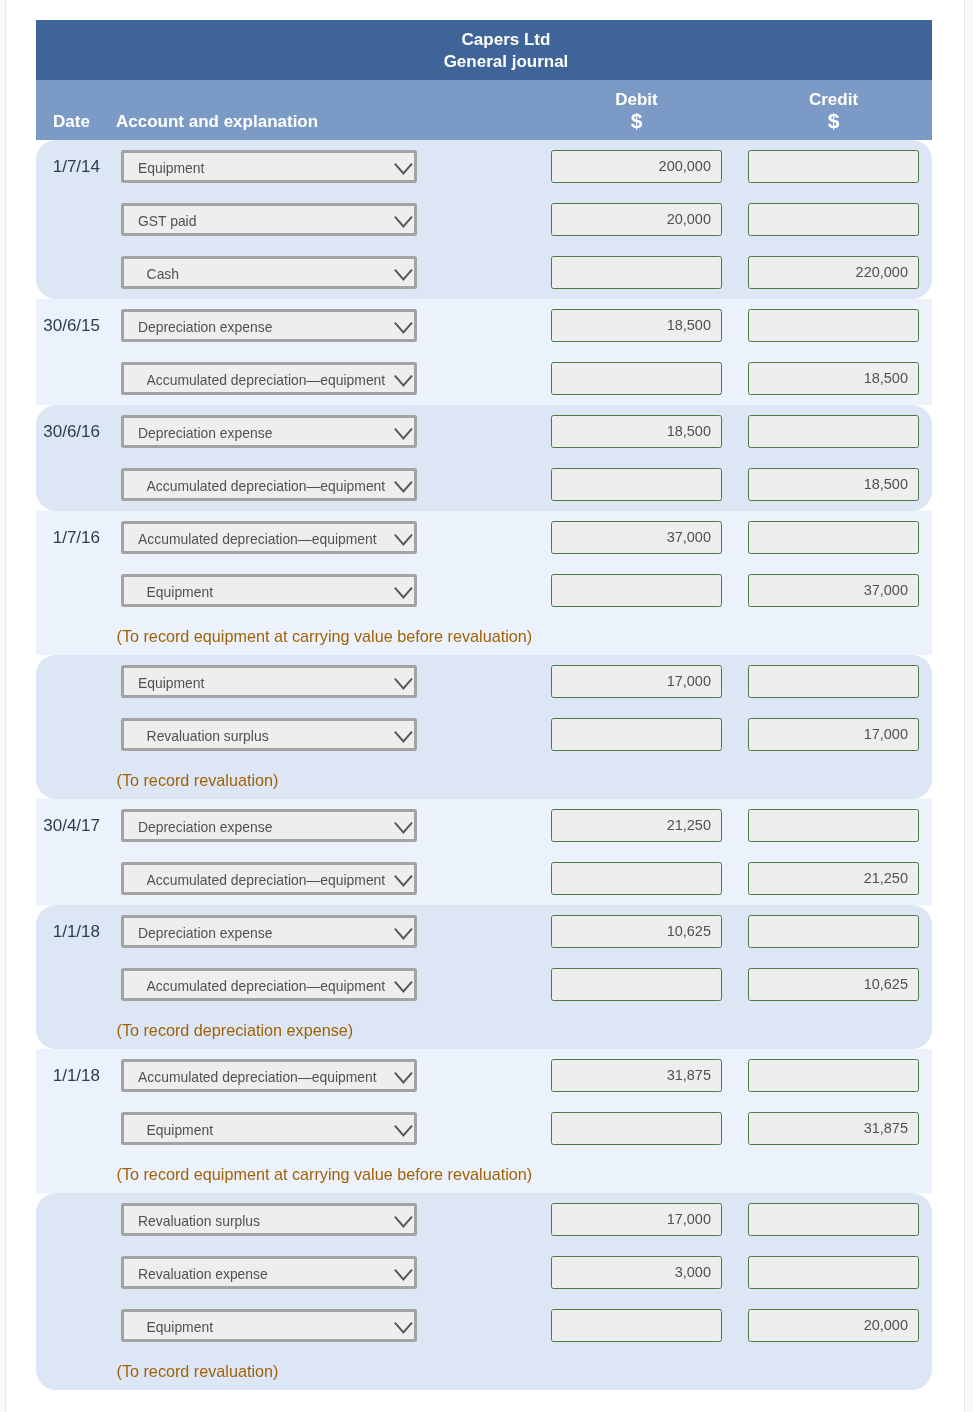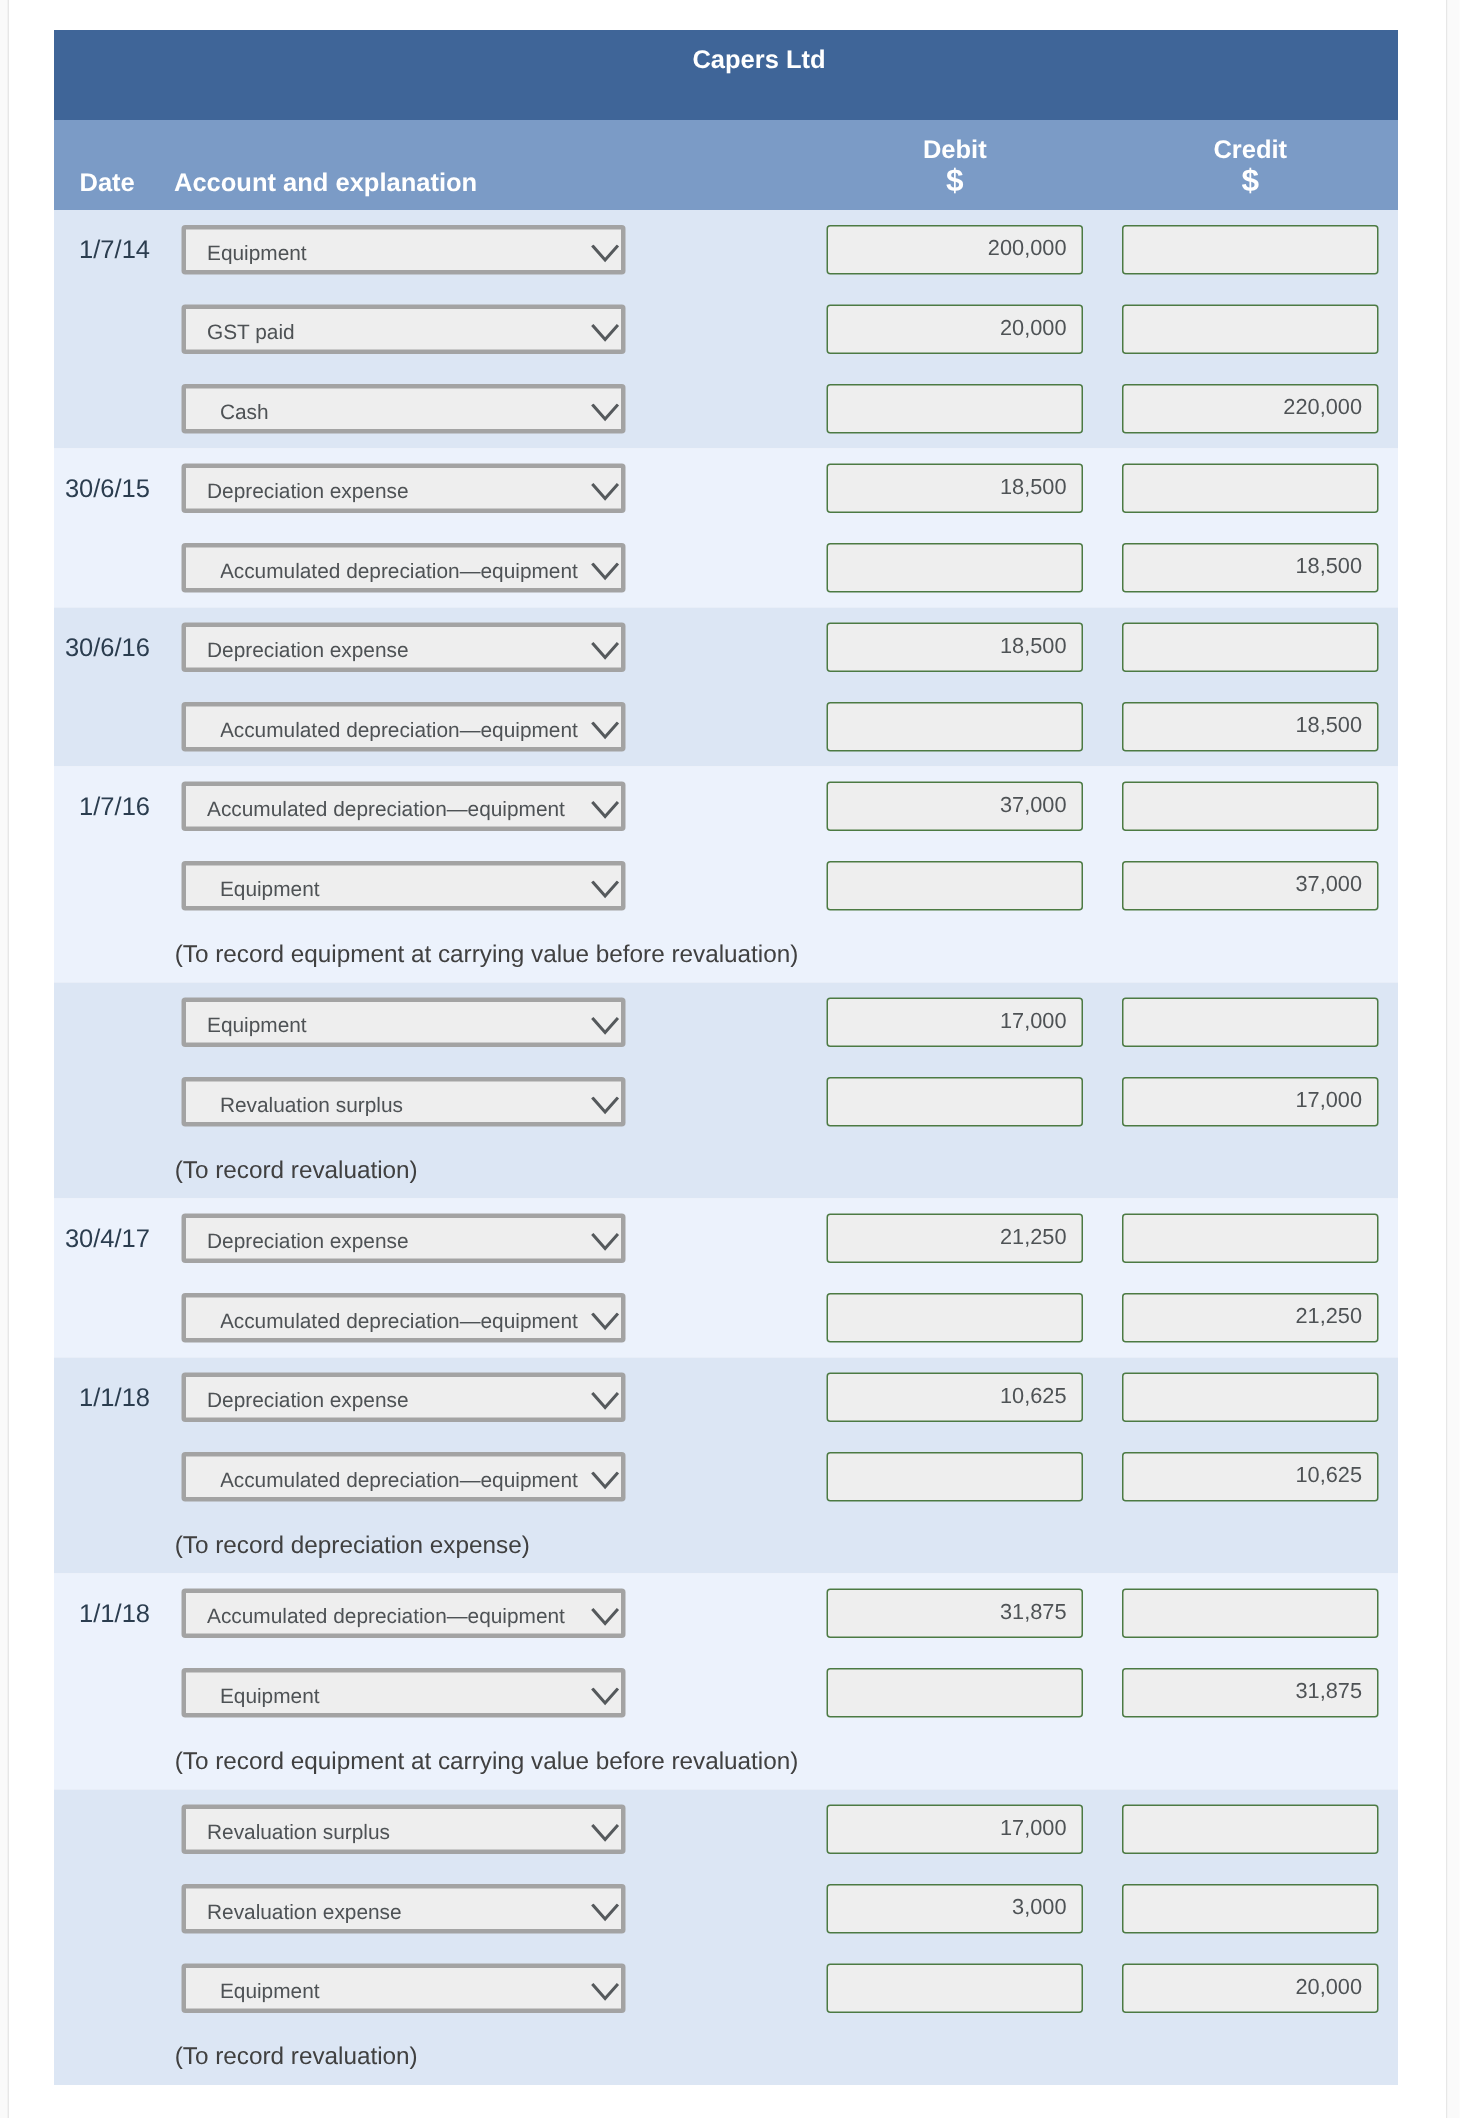--- a/index.html
+++ b/index.html
@@ -31,21 +31,21 @@
   }
   .jcolhead .ch { position:absolute; font-weight:bold; font-size:17px; line-height:22px; }
   .ch-date   { left:17px;  top:31px; }
   .ch-acct   { left:80px;  top:31px; }
   .ch-debit  { left:515px; top:9px; width:171px; text-align:center; }
   .jcolhead .ch-debitu { left:515px; top:29px; width:171px; text-align:center; font-size:21px; line-height:24px; }
   .ch-credit { left:712px; top:9px; width:171px; text-align:center; }
   .jcolhead .ch-creditu{ left:712px; top:29px; width:171px; text-align:center; font-size:21px; line-height:24px; }
 
   .grp { position:relative; }
-  .grp.dark  { background:#dce6f4; }
+  .grp.dark  { background:#dce6f4;border-radius:20px; }
   .grp.light { background:#ecf2fc; }
 
   .erow { position:relative; height:53px; }
   .date {
     position:absolute; left:0; top:16px; width:64px; text-align:right;
     font-size:17px; line-height:22px; color:#2b3d4f;
   }
 
   .sel {
     position:absolute; left:85px; top:10px; width:296px; height:33px;
@@ -66,35 +66,36 @@
   }
   .amt.debit  { left:515px; }
   .amt.credit { left:712px;padding-left:32px; }
   .amt .val {
     position:absolute; right:10px; top:7px;
     font-size:14.5px; line-height:16px; color:#4e5255;
   }
 
   .note {
     position:relative; height:38px;
-    font-size:16.2px; line-height:20px; color:#404040; padding-left:80.5px; padding-top:9px;
+    font-size:16.2px; line-height:20px; color:#a16207; padding-left:80.5px; padding-top:9px;
     box-sizing:border-box;
   }
 </style>
 </head>
 <body>
 
 <div class="left-rail"></div>
 <div class="left-rail-line"></div>
 <div class="right-rail-line"></div>
 <div class="right-rail"></div>
 
 <div class="journal">
   <div class="jtitle">
     <div class="tline t1">Capers Ltd</div>
+    <div class="tline t2">General journal</div>
   </div>
   <div class="jcolhead">
     <div class="ch ch-date">Date</div>
     <div class="ch ch-acct">Account and explanation</div>
     <div class="ch ch-debit">Debit</div>
     <div class="ch ch-debitu">$</div>
     <div class="ch ch-credit">Credit</div>
     <div class="ch ch-creditu">$</div>
   </div>
   <div id="body">

